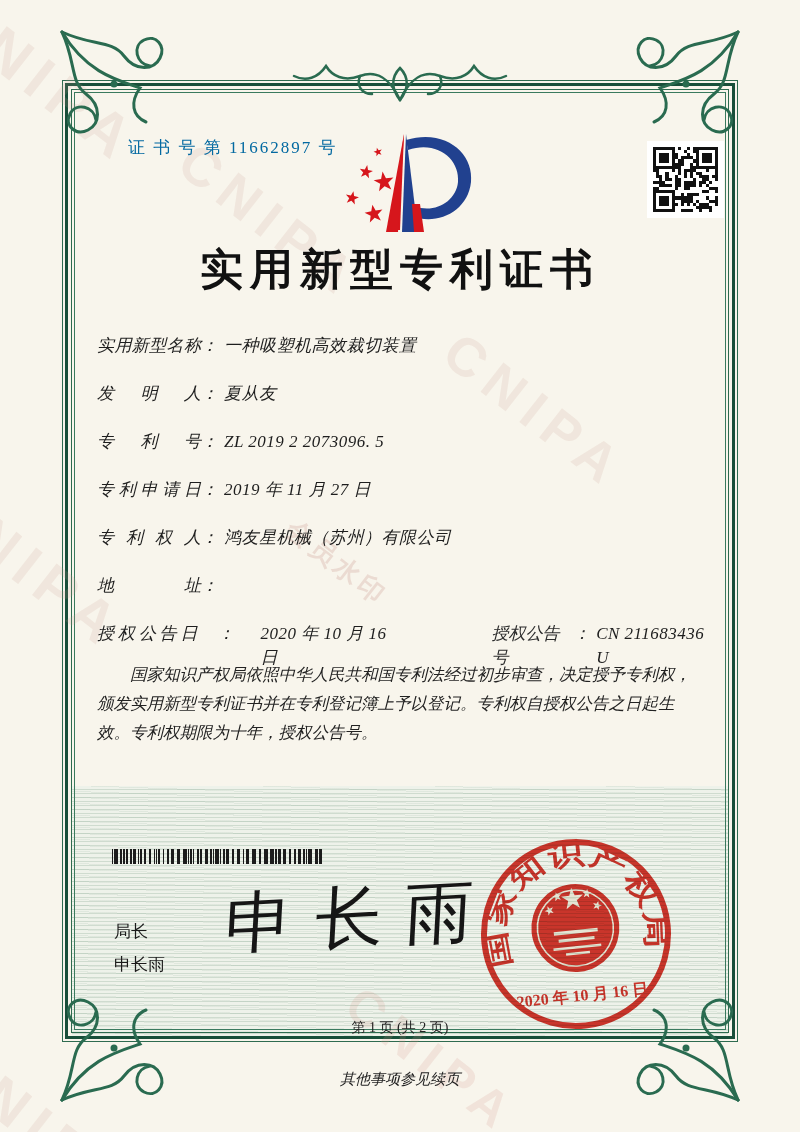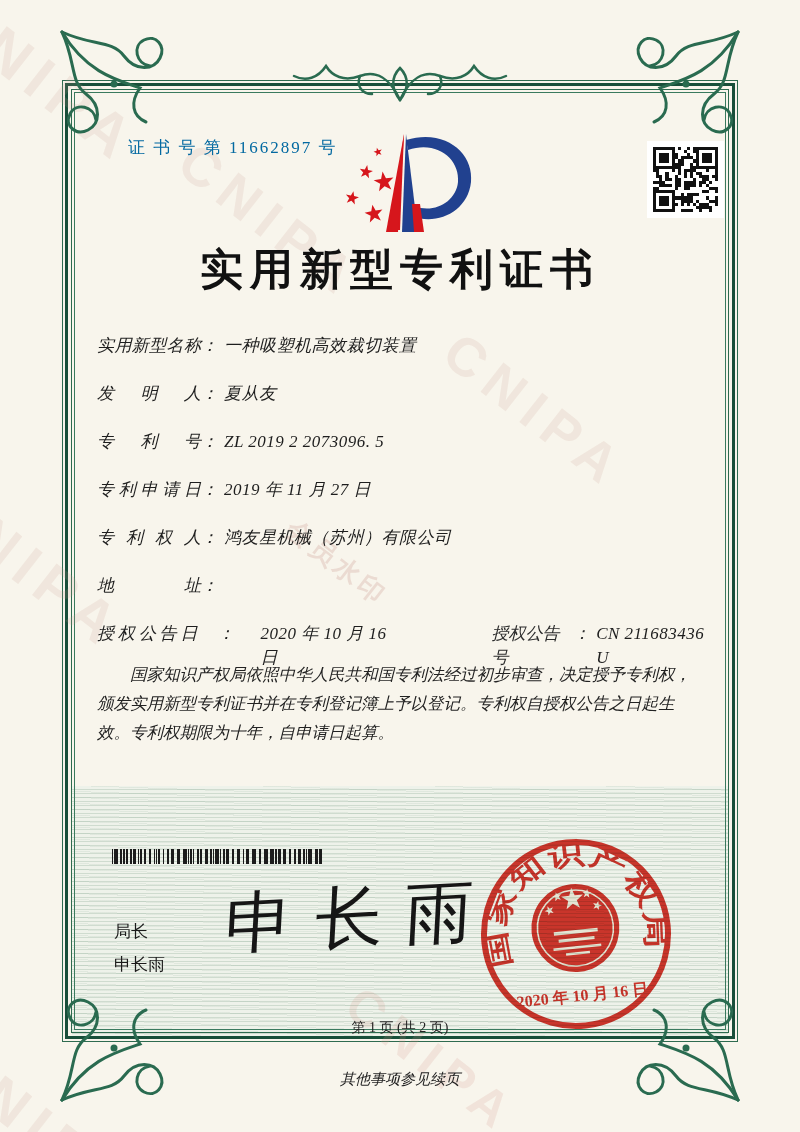--- a/index.html
+++ b/index.html
@@ -430,21 +430,21 @@
     <span class="f-value">2020 年 10 月 16 日</span>
     <span class="grant-group2">
       <span>授权公告号</span>
         <span>：</span>
       <span class="f-value">CN 211683436 U</span>
     </span>
   </div>
 </div>
 
 <div class="body-text">
-  <p>国家知识产权局依照中华人民共和国专利法经过初步审查，决定授予专利权，颁发实用新型专利证书并在专利登记簿上予以登记。专利权自授权公告之日起生效。专利权期限为十年，自申请日起算。</p>
+  <p>国家知识产权局依照中华人民共和国专利法经过初步审查，决定授予专利权，颁发实用新型专利证书并在专利登记簿上予以登记。专利权自授权公告之日起生效。专利权期限为十年，授权公告号。</p>
 </div>
 
 <svg class="barcode" id="barcode" width="212" height="15">
     <rect x="0" y="0" width="1" height="15" fill="#1c1c1c"></rect>
     <rect x="2" y="0" width="4" height="15" fill="#1c1c1c"></rect>
     <rect x="8" y="0" width="2" height="15" fill="#1c1c1c"></rect>
     <rect x="11" y="0" width="2" height="15" fill="#1c1c1c"></rect>
     <rect x="14" y="0" width="2" height="15" fill="#1c1c1c"></rect>
     <rect x="18" y="0" width="2" height="15" fill="#1c1c1c"></rect>
     <rect x="21" y="0" width="3" height="15" fill="#1c1c1c"></rect>

